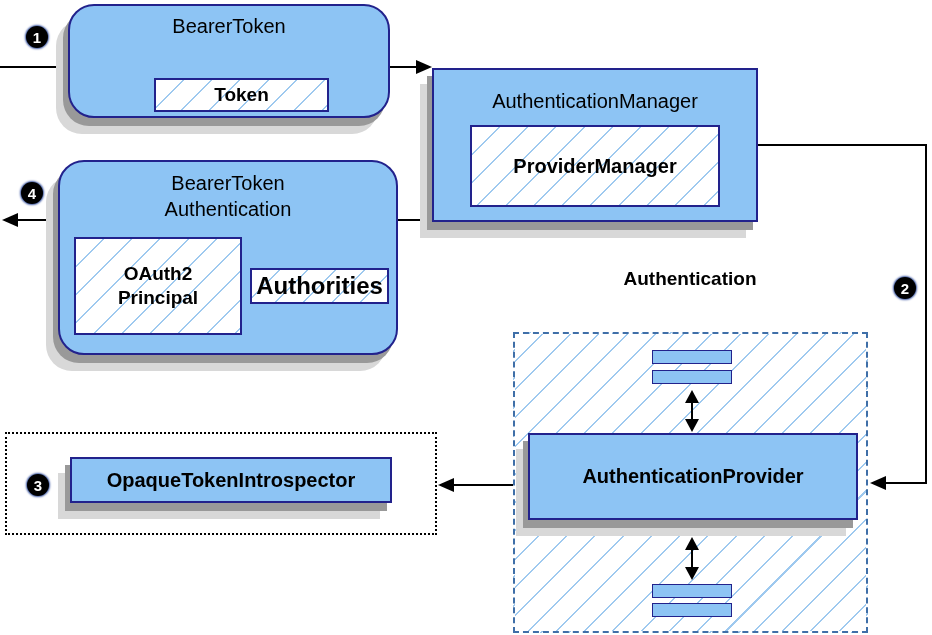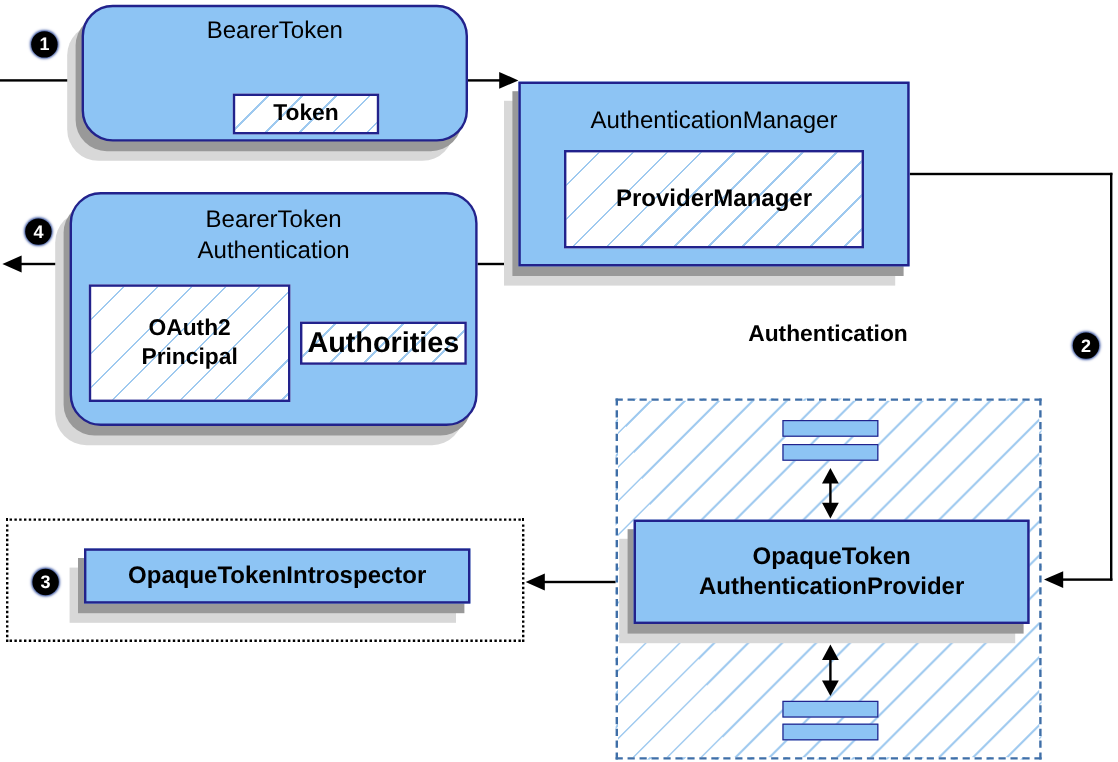--- a/index.html
+++ b/index.html
@@ -85,29 +85,28 @@
   <div>
     <div class="ln" style="left:691px;top:541px;width:2px;height:30px;"></div>
     <div class="arr-up" style="left:685px;top:537px;"></div>
     <div class="arr-down" style="left:685px;top:567px;"></div>
   </div>
 
   <div class="bar" style="left:652px;top:584px;"></div>
   <div class="bar" style="left:652px;top:603px;"></div>
 
   <div class="node flexcenter" style="left:528px;top:433px;width:330px;height:87px;">
-    <div>OpaqueToken</div>
     <div>AuthenticationProvider</div>
   </div>
 
   <div class="node rounded" style="left:68px;top:4px;width:322px;height:114px;">
     <div class="node-title" style="top:7px;">
       <div>BearerToken</div>
     </div>
-    <div class="chip" style="left:84px;top:72px;width:122px;height:34px;margin-left:40px;">Token</div>
+    <div class="chip" style="left:84px;top:72px;width:175px;height:34px;">Token</div>
   </div>
 
   <div class="node" style="left:432px;top:68px;width:326px;height:154px;">
     <div class="node-title" style="top:18px;">AuthenticationManager</div>
     <div class="chip" style="left:36px;top:55px;width:250px;height:82px;font-size:20px;">ProviderManager</div>
   </div>
 
   <div class="node rounded" style="left:58px;top:160px;width:340px;height:195px;">
     <div class="node-title" style="top:8px;">
       <div>BearerToken</div>

